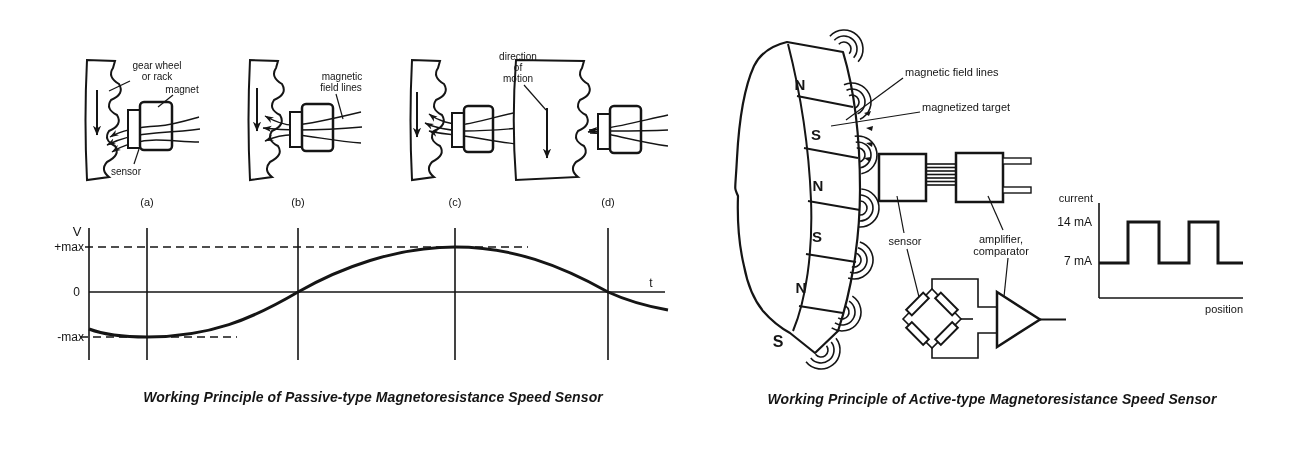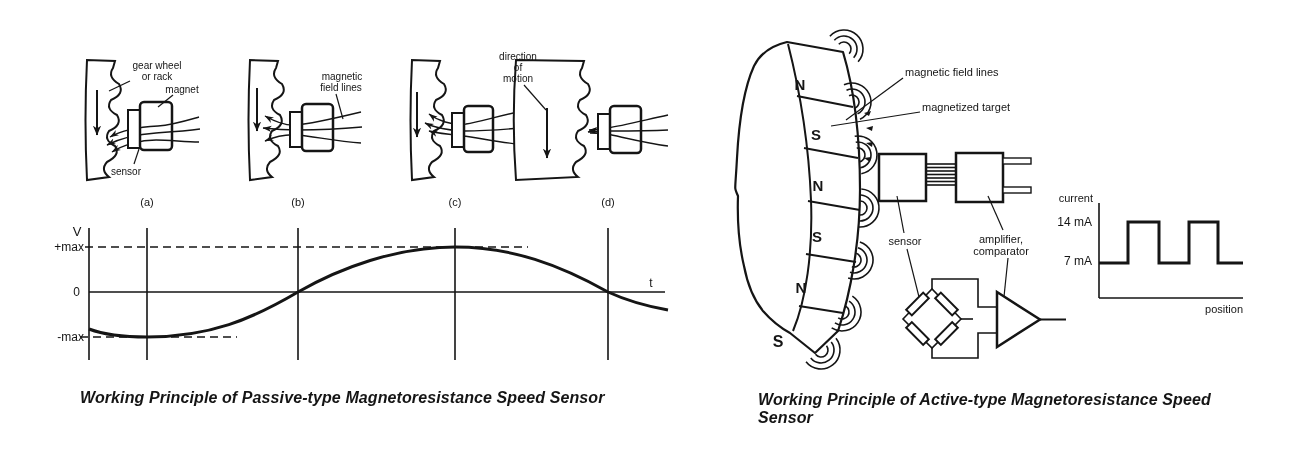--- a/index.html
+++ b/index.html
@@ -15,21 +15,21 @@
   .magbig{font-size:16px;font-weight:600;}
   .ln{stroke:#151515;fill:none;}
   .w1{stroke-width:1.2;}
   .w14{stroke-width:1.4;}
   .w16{stroke-width:1.6;}
   .w2{stroke-width:2;}
   .w22{stroke-width:2.2;}
   .w25{stroke-width:2.5;}
   .w3{stroke-width:3;}
   .fw{fill:#ffffff;}
-  .caption{position:absolute;text-align:left;font-size:16px;font-weight:bold;
+  .caption{position:absolute;text-align:center;font-size:14px;font-weight:bold;
            font-style:italic;color:#151515;letter-spacing:.1px;}
 </style>
 </head>
 <body>
 
 <svg style="left:0" width="700" height="420" viewBox="0 0 700 420">
   <defs>
     <marker id="arr" markerUnits="userSpaceOnUse" markerWidth="10" markerHeight="8" refX="8.6" refY="3.5" orient="auto">
       <path d="M9,3.5 L0,0.4 L2.6,3.5 L0,6.6 Z" fill="#151515"></path>
     </marker>
@@ -204,13 +204,13 @@
     <line x1="1099" y1="298" x2="1243" y2="298" class="ln w16"></line>
     <path d="M1099,263 L1128,263 L1128,222 L1159,222 L1159,263 L1189,263 L1189,222 L1218,222 L1218,263 L1243,263" class="ln w3"></path>
     <text class="sub" x="1093" y="202" text-anchor="end">current</text>
     <text class="ax" x="1092" y="226" text-anchor="end">14 mA</text>
     <text class="ax" x="1092" y="265" text-anchor="end">7 mA</text>
     <text class="sub" x="1243" y="313" text-anchor="end">position</text>
   </g>
 </svg>
 
 <div class="caption" style="left:80px;top:389px;width:586px">Working Principle of Passive-type Magnetoresistance Speed Sensor</div>
-<div class="caption" style="left:758px;top:391px;width:500px">Working Principle of Active-type Magnetoresistance Speed Sensor</div>
+<div class="caption" style="left:742px;top:391px;width:500px">Working Principle of Active-type Magnetoresistance Speed Sensor</div>
 
 </body></html>

